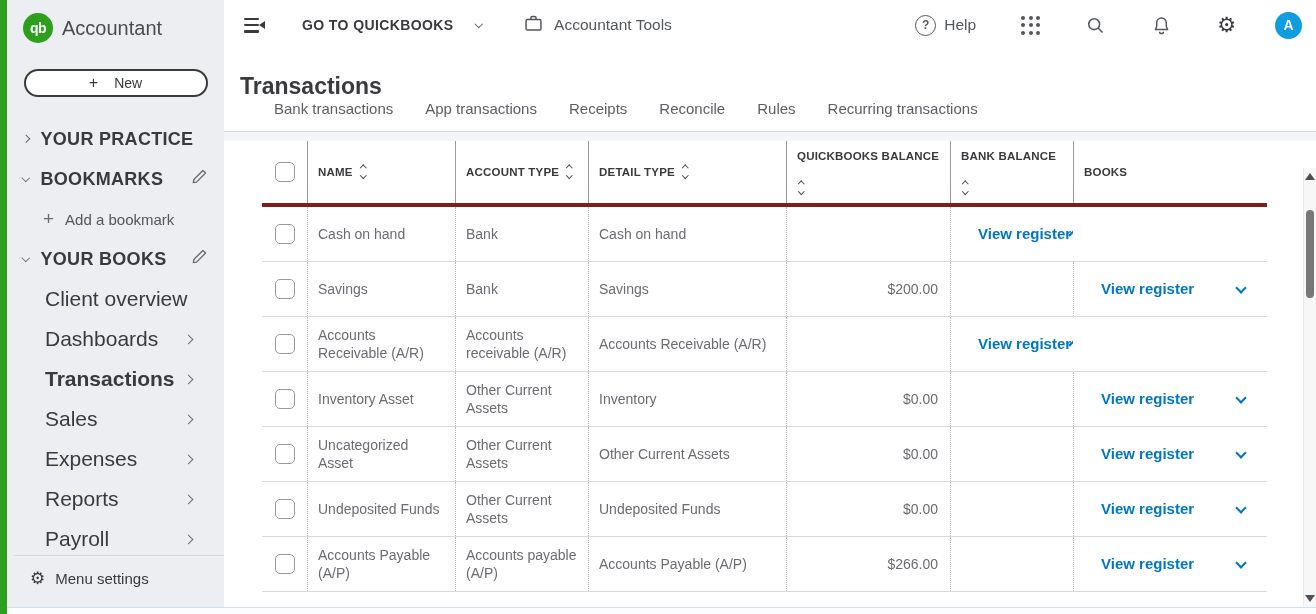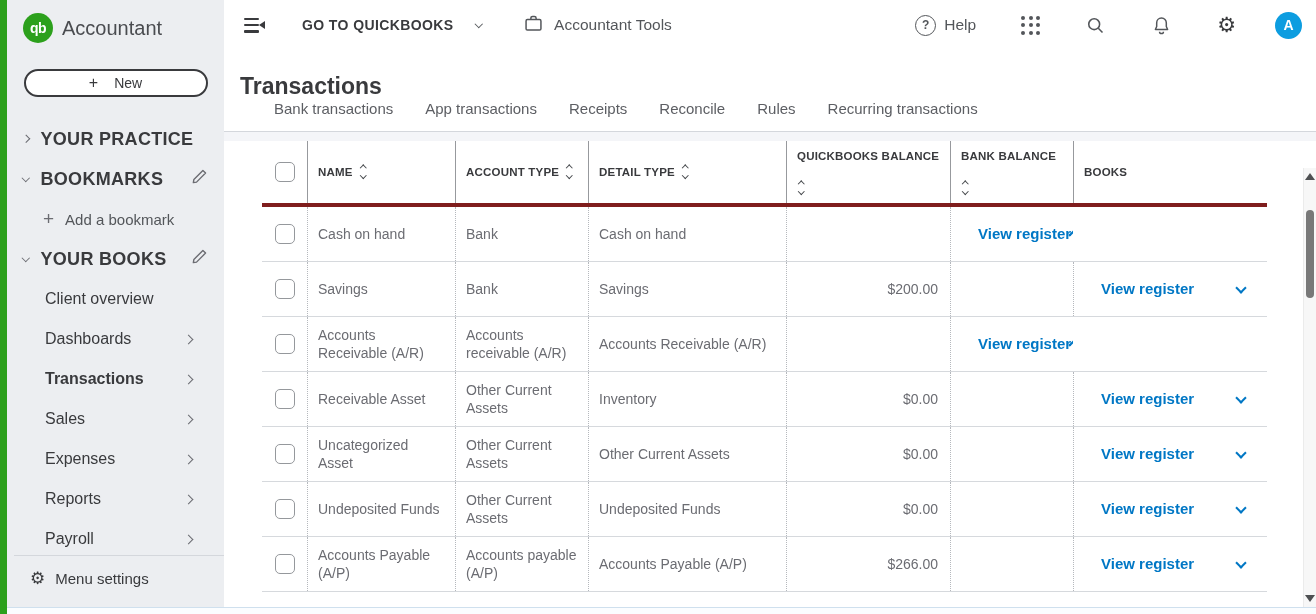--- a/index.html
+++ b/index.html
@@ -13,21 +13,21 @@
   .side-inner { margin-left:7px; position:relative; height:100%; }
   .logo-row { display:flex; align-items:center; gap:9px; padding:13px 0 0 16px; }
   .logo-circle { width:30px; height:30px; border-radius:50%; background:#2ca01c; color:#fff; display:flex; align-items:center; justify-content:center; font-weight:bold; font-size:14px; letter-spacing:-0.5px; }
   .app-name { font-size:20px; color:#4a4c50; }
   .new-btn { margin:26px auto 0 auto; display:flex; align-items:center; justify-content:center; gap:16px; width:184px; height:28px; border:2px solid #393a3d; border-radius:15px; background:#fff; font-size:14px; color:#393a3d; cursor:pointer; }
   .new-plus { font-size:16px; color:#393a3d; }
   .nav { margin-top:22px; }
   .nav-row { position:relative; height:40px; display:flex; align-items:center; padding:0 16px; }
   .sec-head { font-size:18px; font-weight:bold; letter-spacing:0.3px; color:#393a3d; gap:12px; }
   .sec-head .pencil { margin-left:auto; }
-  .nav-item { padding-left:38px; padding-right:32px; font-size:16px; color:#393a3d; cursor:pointer; }
+  .nav-item { padding-left:38px; padding-right:32px; font-size:21px; color:#393a3d; cursor:pointer; }
   .nav-item .item-chev { margin-left:auto; color:#6b6c72; }
   .nav-item.selected { font-weight:bold; }
   .nav-item.selected::before { content:''; position:absolute; left:-7px; top:-3px; bottom:-3px; width:7px; background:#0e7a0b; z-index:5; }
   .add-row { padding-left:36px; font-size:15px; color:#53565a; gap:11px; cursor:pointer; }
   .add-plus { font-size:19px; color:#6b6c72; }
   .menu-settings { position:absolute; left:7px; right:0; bottom:7px; height:45px; border-top:1px solid #d4d7dc; display:flex; align-items:center; gap:10px; padding-left:16px; font-size:15px; color:#393a3d; cursor:pointer; background:#eceef1; }
   .gear-glyph { font-family:"DejaVu Sans", sans-serif; color:#393a3d; }
 
   
   .chev { display:inline-block; width:7px; height:7px; border-right:1.8px solid currentColor; border-bottom:1.8px solid currentColor; }
@@ -358,21 +358,21 @@
           <a class="vr">View register</a>
           <span class="chev down vr-chev"></span>
         </div>
       </div>
 
       <div class="trow">
         <div class="cell">
             <span class="checkbox"></span>
           </div>
         <div class="cell">
-            <span>Receivable Asset</span>
+            <span>Inventory Asset</span>
           </div>
         <div class="cell">
             <span>Other Current Assets</span>
           </div>
         <div class="cell">
             <span>Inventory</span>
           </div>
         <div class="cell num">
             <span>$0.00</span>
           </div>

